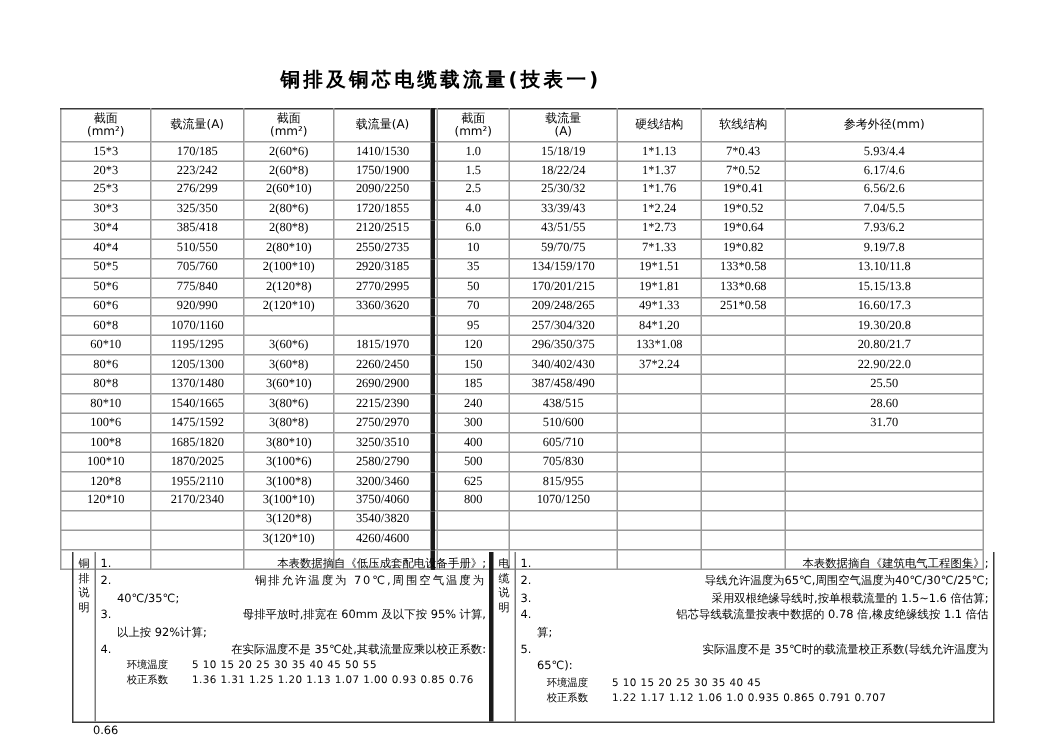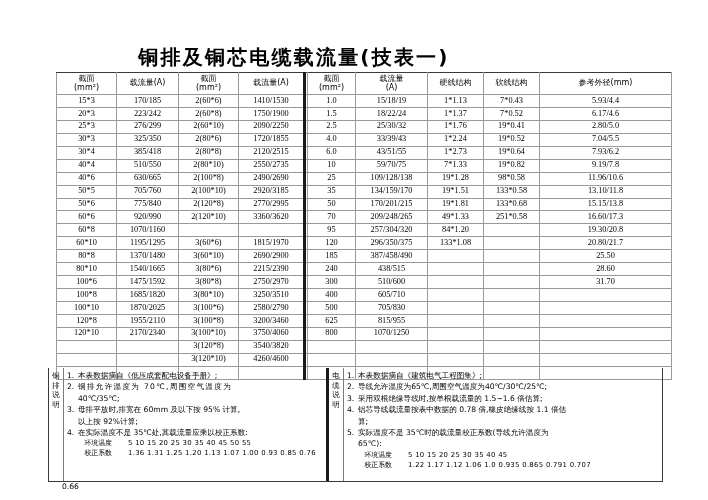--- a/index.html
+++ b/index.html
@@ -10,26 +10,26 @@
     color:#000;
     overflow:hidden;
   }
   .page{position:relative;width:708px;height:500px;box-sizing:border-box;}
 
   .title{
     position:absolute;left:0;top:44px;width:588px;
     text-align:center;
     font-family:"DejaVu Sans","Liberation Sans",sans-serif;
     font-weight:bold;
-    font-size:20px;
+    font-size:13px;
     letter-spacing:2.2px;
   }
 
   .sheet{
-    position:absolute;left:56px;top:72px;width:615px;
+    position:absolute;left:40px;top:72px;width:615px;
     border-collapse:collapse;
     table-layout:fixed;
     padding-left:32px;
   }
   .sheet td,.sheet th{
     border:1px solid #9a9a9a;
     font-size:8.3px;
     line-height:1.05;
     text-align:center;
     vertical-align:middle;
@@ -91,21 +91,21 @@
   .note-body{
     flex:1;
     padding:2px 2px 0 3px;
     box-sizing:border-box;
     font-family:"DejaVu Sans","Liberation Sans",sans-serif;
     font-size:7.6px;
     line-height:11.4px;
   }
   .note-item{display:flex;}
   .note-num{width:11px;min-width:11px;}
-  .note-txt{flex:1;}
+  .note-txt{flex:1;text-align:right;}
   .note-sub{padding-left:11px;}
   .spaced{letter-spacing:1.3px;}
   .tight{letter-spacing:0px;}
   .coef-row{font-size:6.9px;line-height:10px;display:flex;padding-left:11px;}
   .coef-lbl{width:34px;min-width:34px;text-align:right;}
   .coef-vals{flex:1;letter-spacing:0.3px;margin-left:16px;}
   .footer-num{
     position:absolute;left:50px;top:482px;
     font-family:"DejaVu Sans","Liberation Sans",sans-serif;
     font-size:7.6px;
@@ -186,21 +186,21 @@
         <tr>
           <td>25*3</td>
           <td>276/299</td>
           <td>2(60*10)</td>
           <td class="thickright">2090/2250</td>
           <td class="sep"></td>
           <td>2.5</td>
           <td>25/30/32</td>
           <td>1*1.76</td>
           <td>19*0.41</td>
-          <td>2.80/5.0</td>
+          <td>6.56/2.6</td>
         </tr>
         <tr>
           <td>30*3</td>
           <td>325/350</td>
           <td>2(80*6)</td>
           <td class="thickright">1720/1855</td>
           <td class="sep"></td>
           <td>4.0</td>
           <td>33/39/43</td>
           <td>1*2.24</td>
@@ -225,32 +225,20 @@
           <td>2(80*10)</td>
           <td class="thickright">2550/2735</td>
           <td class="sep"></td>
           <td>10</td>
           <td>59/70/75</td>
           <td>7*1.33</td>
           <td>19*0.82</td>
           <td>9.19/7.8</td>
         </tr>
         <tr>
-          <td>40*6</td>
-          <td>630/665</td>
-          <td>2(100*8)</td>
-          <td class="thickright">2490/2690</td>
-          <td class="sep"></td>
-          <td>25</td>
-          <td>109/128/138</td>
-          <td>19*1.28</td>
-          <td>98*0.58</td>
-          <td>11.96/10.6</td>
-        </tr>
-        <tr>
           <td>50*5</td>
           <td>705/760</td>
           <td>2(100*10)</td>
           <td class="thickright">2920/3185</td>
           <td class="sep"></td>
           <td>35</td>
           <td>134/159/170</td>
           <td>19*1.51</td>
           <td>133*0.58</td>
           <td>13.10/11.8</td>
@@ -295,20 +283,32 @@
           <td>60*10</td>
           <td>1195/1295</td>
           <td>3(60*6)</td>
           <td class="thickright">1815/1970</td>
           <td class="sep"></td>
           <td>120</td>
           <td>296/350/375</td>
           <td>133*1.08</td>
           <td></td>
           <td>20.80/21.7</td>
+        </tr>
+        <tr>
+          <td>80*6</td>
+          <td>1205/1300</td>
+          <td>3(60*8)</td>
+          <td class="thickright">2260/2450</td>
+          <td class="sep"></td>
+          <td>150</td>
+          <td>340/402/430</td>
+          <td>37*2.24</td>
+          <td></td>
+          <td>22.90/22.0</td>
         </tr>
         <tr>
           <td>80*8</td>
           <td>1370/1480</td>
           <td>3(60*10)</td>
           <td class="thickright">2690/2900</td>
           <td class="sep"></td>
           <td>185</td>
           <td>387/458/490</td>
           <td></td>

